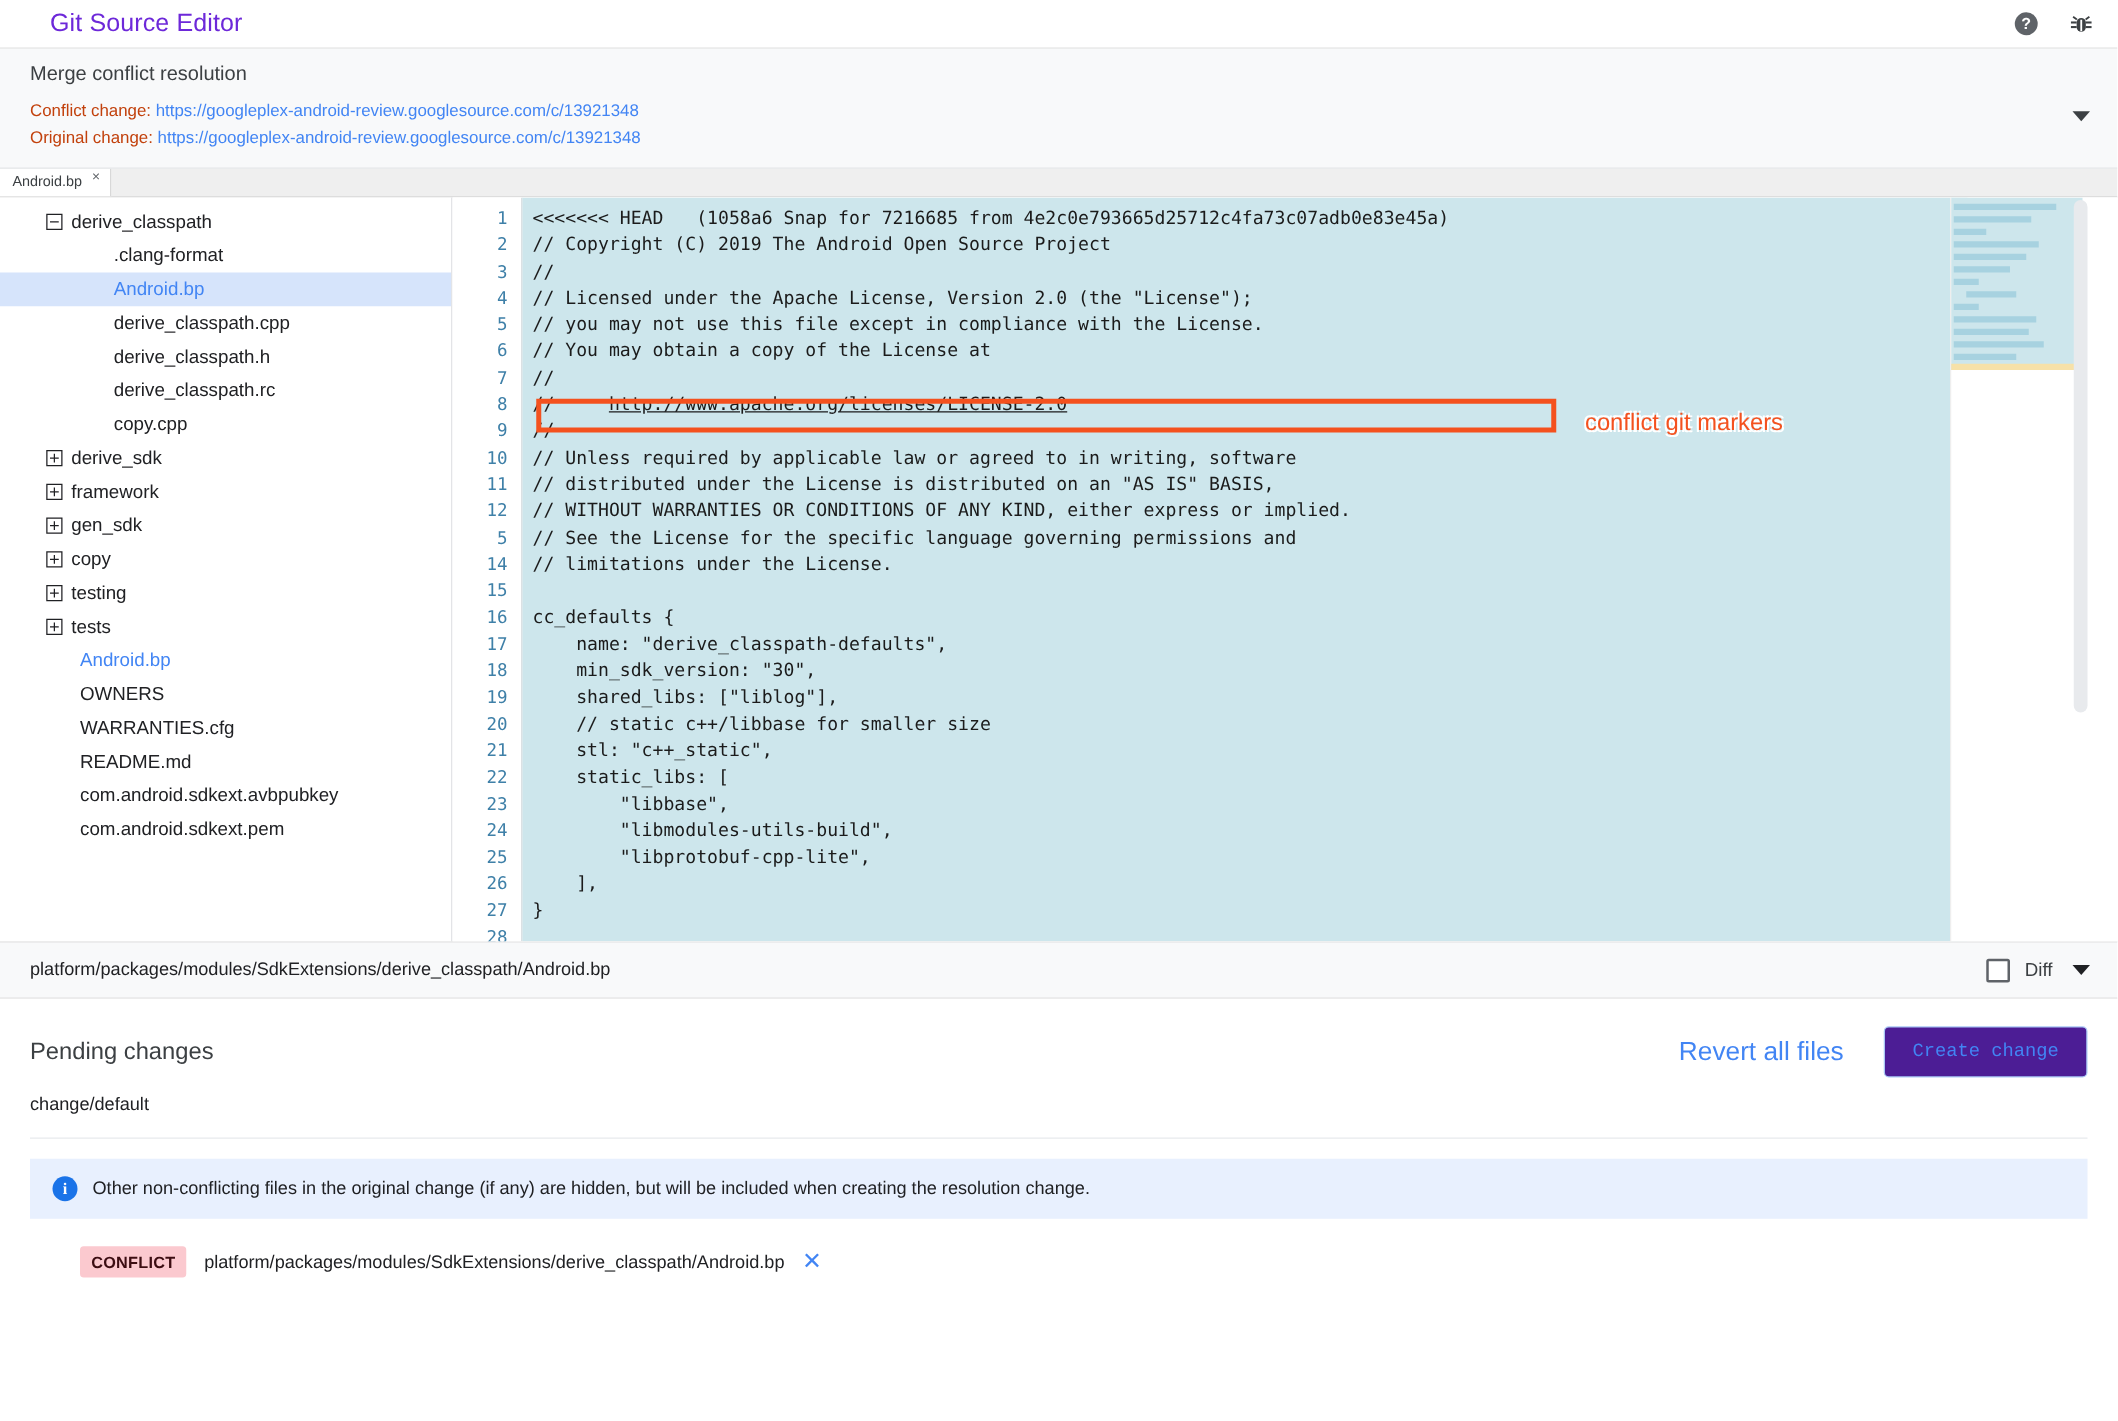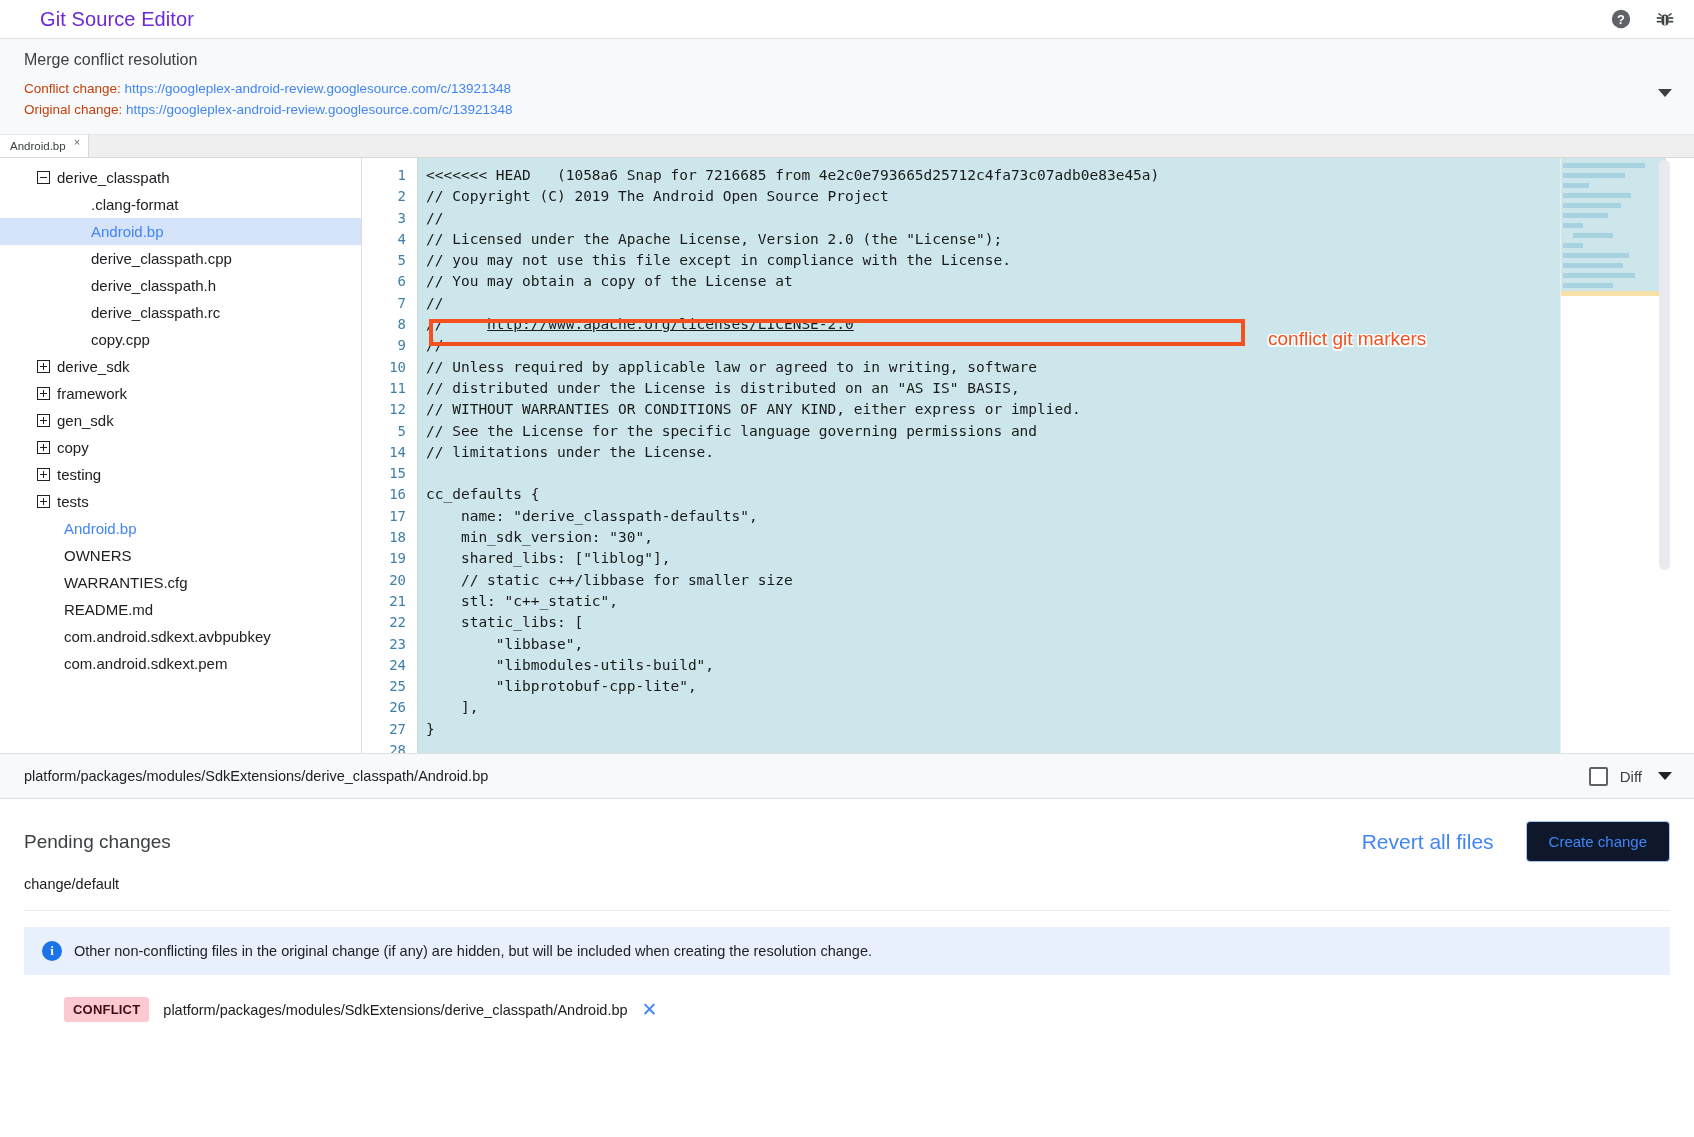--- a/index.html
+++ b/index.html
@@ -294,27 +294,27 @@
     color: #4285f4;
     background: none;
     border: none;
     cursor: pointer;
     padding: 8px 14px;
     font-family: inherit;
   }
   .outline-btn {
     font-size: 15px;
     color: #4285f4;
-    background: #0f172a;
+    background: #4c1d95;
     border: 1px solid #a9c7f5;
     border-radius: 4px;
     padding: 11px 22px;
     cursor: pointer;
     margin-left: 18px;
-    font-family: Liberation Sans, sans-serif;
+    font-family: Liberation Mono, monospace;
   }
   .change-default {
     font-size: 14.5px;
     color: #202124;
     margin-top: 14px;
     padding-bottom: 18px;
     border-bottom: 1px solid #e8eaed;
   }
   .info-banner {
     margin-top: 16px;

